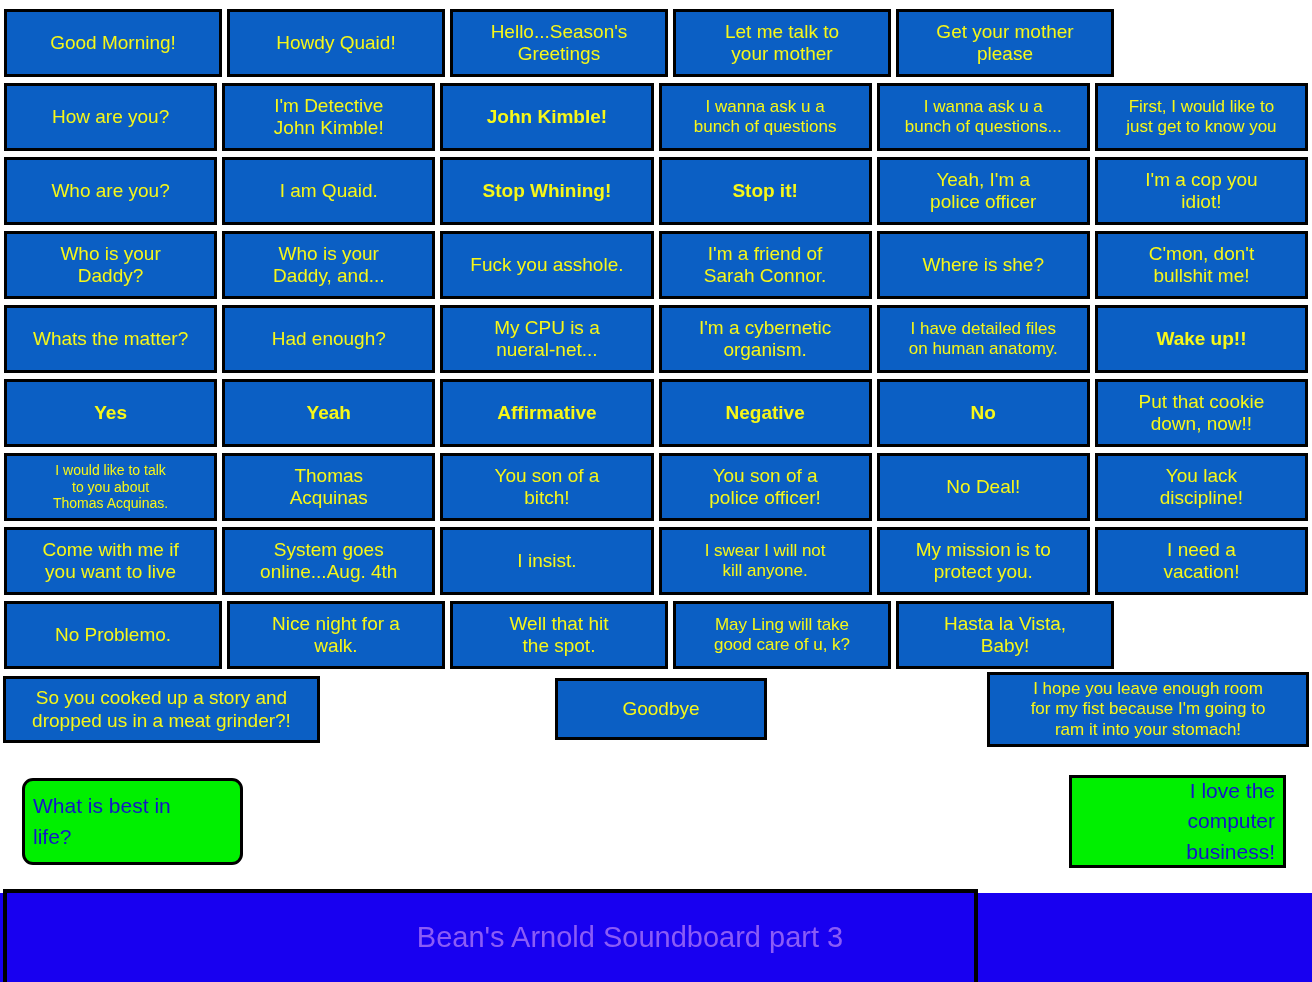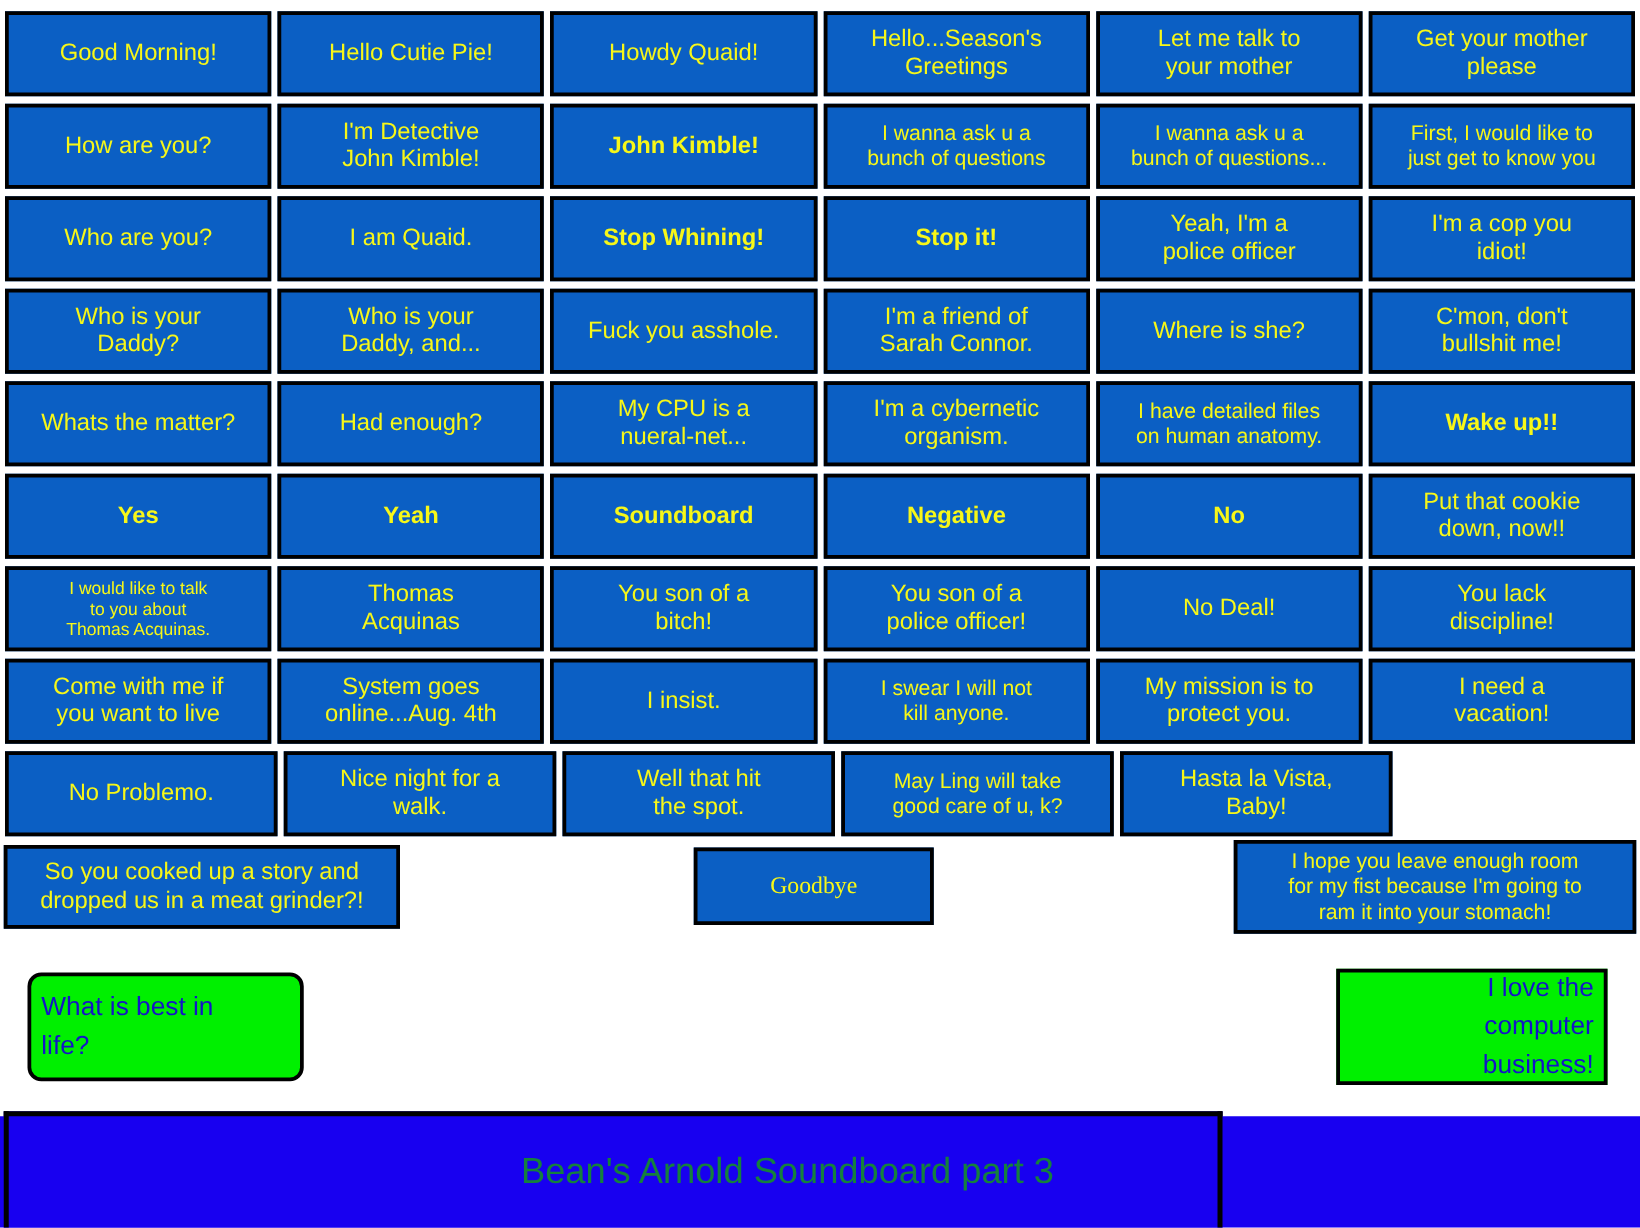--- a/index.html
+++ b/index.html
@@ -72,21 +72,21 @@
     font-size: 19px;
     line-height: 1.2;
     cursor: pointer;
     user-select: none;
     padding: 2px 4px;
   }
   #btn-meatgrinder {
     left: 3px;  top: 676px;  width: 317px;  height: 67px;
   }
   #btn-goodbye {
-    left: 555px; top: 678px; width: 192px; height: 62px; font-family: Liberation Serif, serif;
+    left: 555px; top: 678px; width: 212px; height: 62px;
   }
   #btn-fist {
     left: 987px; top: 672px; width: 322px; height: 75px;
     font-size: 17px;
   }
 
   .green {
     position: absolute;
     box-sizing: border-box;
     background: #00F000;
@@ -135,33 +135,32 @@
   }
   #footer-title {
     position: absolute;
     left: 0;
     top: 893px;
     width: 1260px;
     height: 89px;
     display: flex;
     align-items: center;
     justify-content: center;
-    color: #15803d;
+    color: #8b5cf6;
     font-size: 29px;
     pointer-events: none;
     user-select: none;
   }
 </style>
 </head>
 <body>
 
 <div id="grid">
     <div class="grid-row">
       <div class="btn col fs-lg">Good Morning!</div>
-      <div class="btn col fs-lg">Hello Cutie Pie!</div>
       <div class="btn col fs-lg">Howdy Quaid!</div>
       <div class="btn col fs-lg">Hello...Season's
 Greetings</div>
       <div class="btn col fs-lg">Let me talk to
 your mother</div>
       <div class="btn col fs-lg">Get your mother
 please</div>
     </div>
     <div class="grid-row">
       <div class="btn col fs-lg">How are you?</div>
@@ -204,21 +203,21 @@
 nueral-net...</div>
       <div class="btn col fs-lg">I'm a cybernetic
 organism.</div>
       <div class="btn col fs-md">I have detailed files
 on human anatomy.</div>
       <div class="btn col fs-lg bold">Wake up!!</div>
     </div>
     <div class="grid-row">
       <div class="btn col fs-lg bold">Yes</div>
       <div class="btn col fs-lg bold">Yeah</div>
-      <div class="btn col fs-lg bold">Soundboard</div>
+      <div class="btn col fs-lg bold">Affirmative</div>
       <div class="btn col fs-lg bold">Negative</div>
       <div class="btn col fs-lg bold">No</div>
       <div class="btn col fs-lg">Put that cookie
 down, now!!</div>
     </div>
     <div class="grid-row">
       <div class="btn col fs-sm">I would like to talk
 to you about
 Thomas Acquinas.</div>
       <div class="btn col fs-lg">Thomas

